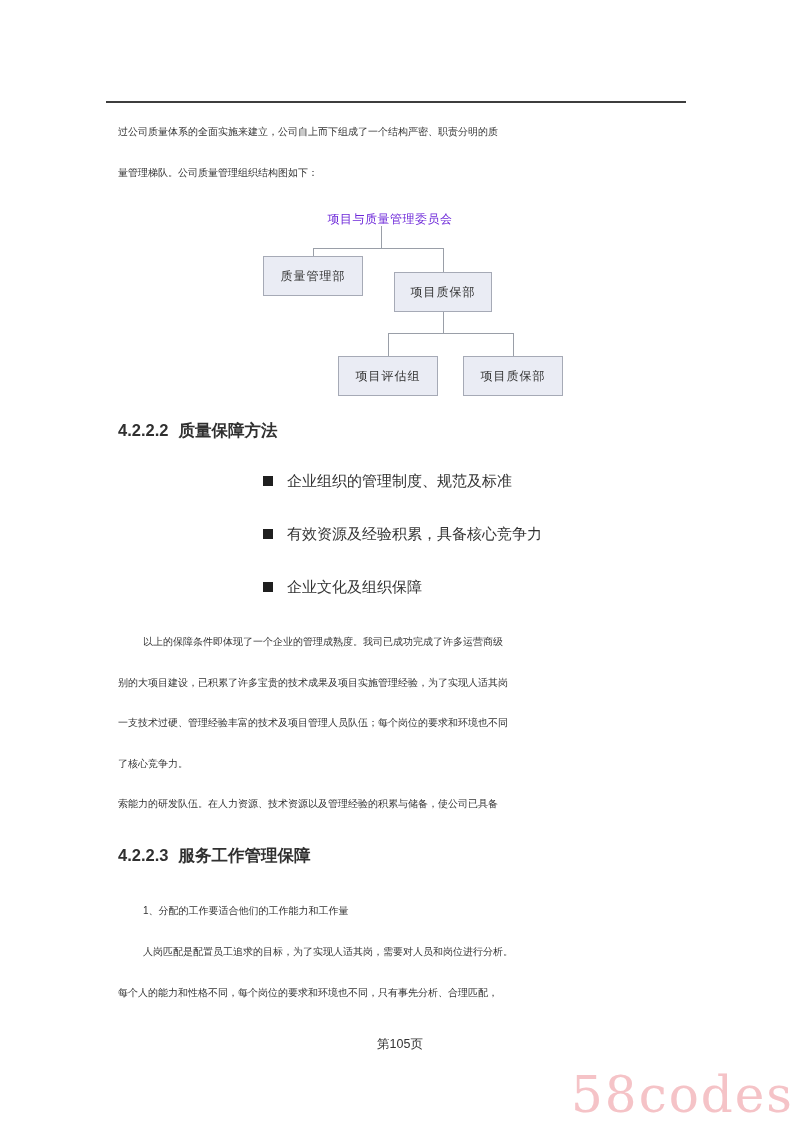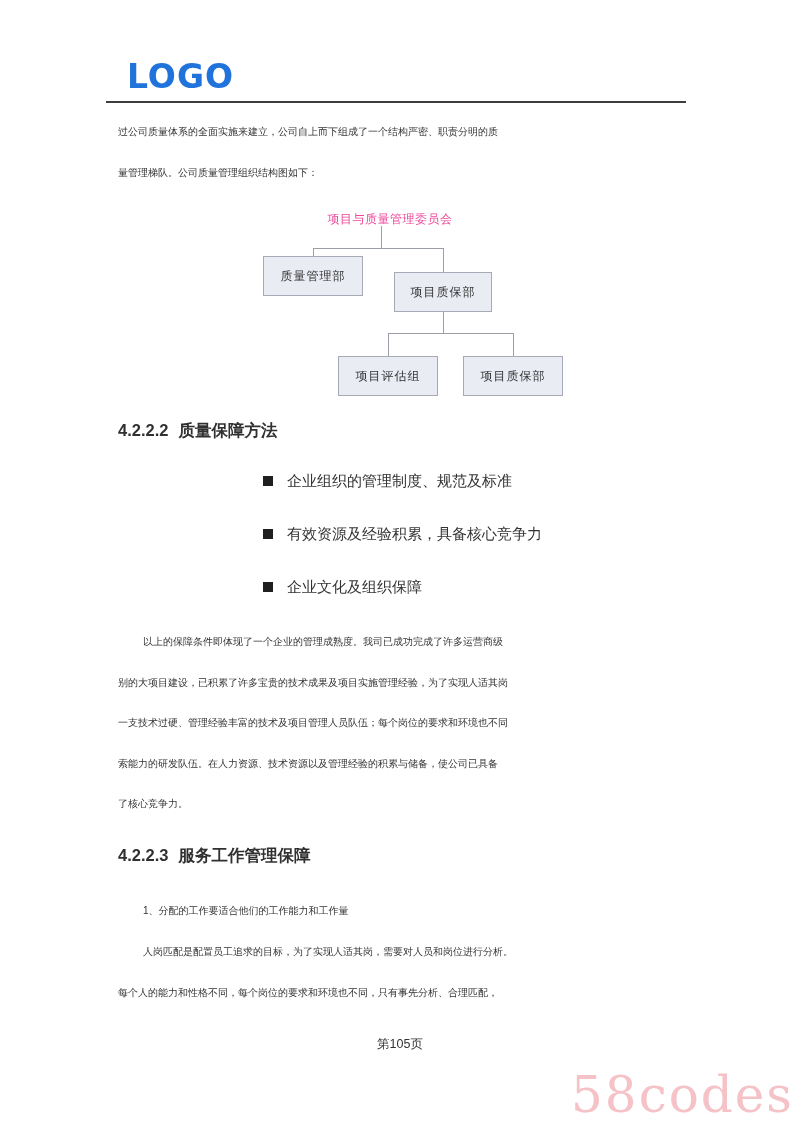--- a/index.html
+++ b/index.html
@@ -33,21 +33,21 @@
   .para .ind { text-indent:25px; }
   .intro { top:111px; }
   .quality-para { top:622px; line-height:40.6px; }
   .service-lines { top:890px; }
 
   
   .chart-root-label {
     position:absolute; left:325px; top:211px; width:130px;
     text-align:center;
     font-family:"DejaVu Serif", serif;
-    font-size:12px; color:#ec4899; letter-spacing:0.5px;
+    font-size:12px; color:#6d28d9; letter-spacing:0.5px;
   }
   .cline { position:absolute; background:#9a9fa8; }
   .v1 { left:381px; top:226px; width:1px; height:22px; }
   .h1 { left:313px; top:248px; width:131px; height:1px; }
   .v2 { left:313px; top:248px; width:1px; height:24px; }
   .v3 { left:443px; top:248px; width:1px; height:24px; }
   .v4 { left:443px; top:312px; width:1px; height:21px; }
   .h2 { left:388px; top:333px; width:126px; height:1px; }
   .v5 { left:388px; top:333px; width:1px; height:23px; }
   .v6 { left:513px; top:333px; width:1px; height:23px; }
@@ -96,21 +96,20 @@
     font-family:"DejaVu Serif", serif;
     font-size:50px; letter-spacing:2px;
     color:#f5c3c7;
   }
 </style>
 </head>
 <body>
 
 <div class="page">
 
-  <div class="logo">LOGO</div>
   <div class="header-rule"></div>
 
   <div class="para intro">
     <div class="line">过公司质量体系的全面实施来建立，公司自上而下组成了一个结构严密、职责分明的质</div>
     <div class="line">量管理梯队。公司质量管理组织结构图如下：</div>
   </div>
 
   <div>
     <div class="chart-root-label">项目与质量管理委员会</div>
     <div class="cline v1"></div>
@@ -141,22 +140,22 @@
   </div>
   <div class="bullet-row bl3">
     <span class="sq"></span>
     <span>企业文化及组织保障</span>
   </div>
 
   <div class="para quality-para">
     <div class="line ind">以上的保障条件即体现了一个企业的管理成熟度。我司已成功完成了许多运营商级</div>
     <div class="line">别的大项目建设，已积累了许多宝贵的技术成果及项目实施管理经验，为了实现人适其岗</div>
     <div class="line">一支技术过硬、管理经验丰富的技术及项目管理人员队伍；每个岗位的要求和环境也不同</div>
+    <div class="line">了核心竞争力。</div>
     <div class="line">索能力的研发队伍。在人力资源、技术资源以及管理经验的积累与储备，使公司已具备</div>
-    <div class="line">了核心竞争力。</div>
   </div>
 
   <div class="heading h-service">
     <span class="num">4.2.2.3</span><span>服务工作管理保障</span>
   </div>
 
   <div class="para service-lines">
     <div class="line ind">1、分配的工作要适合他们的工作能力和工作量</div>
     <div class="line ind">人岗匹配是配置员工追求的目标，为了实现人适其岗，需要对人员和岗位进行分析。</div>
     <div class="line">每个人的能力和性格不同，每个岗位的要求和环境也不同，只有事先分析、合理匹配，</div>

